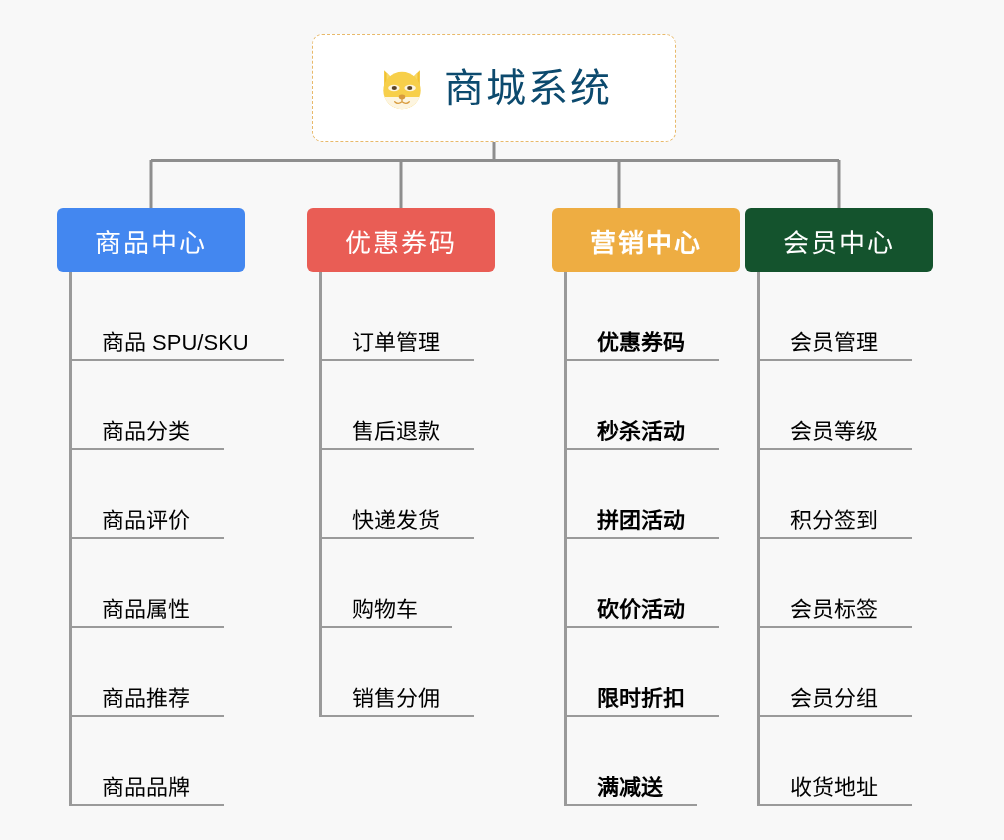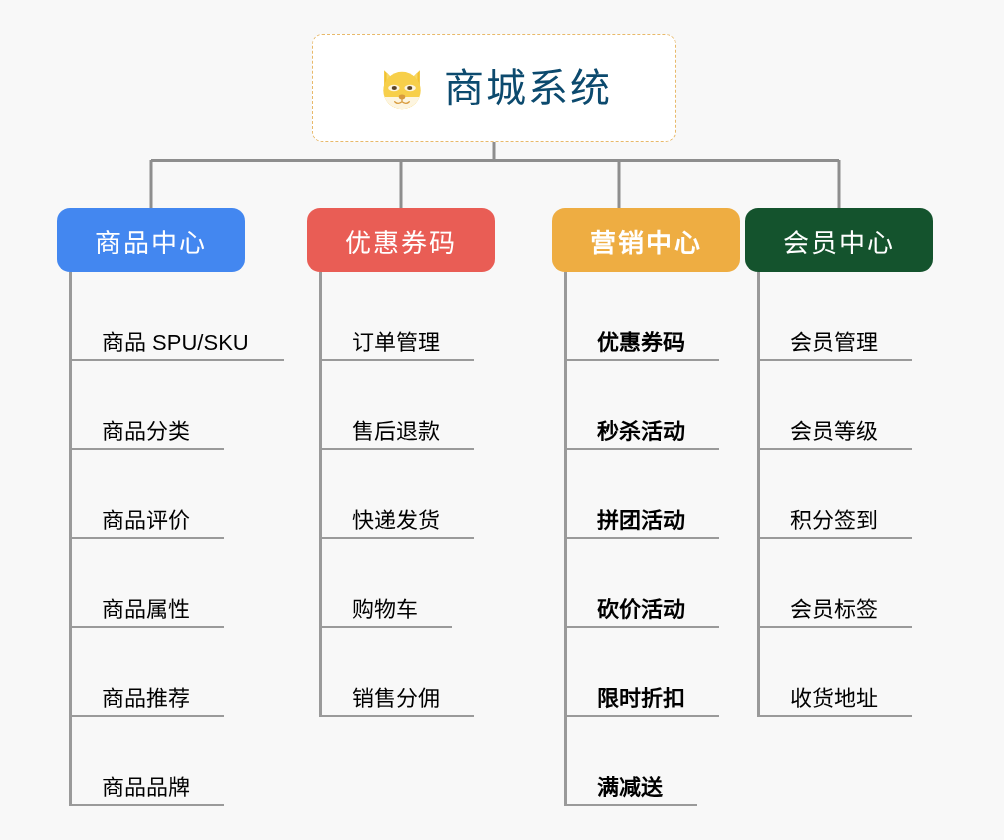--- a/index.html
+++ b/index.html
@@ -68,21 +68,21 @@
     top: 208px;
     width: 188px;
   }
   .col-0 { left: 57px;  }
   .col-1 { left: 307px; }
   .col-2 { left: 552px; font-weight: bold; }
   .col-3 { left: 745px; }
 
   .col-header {
     height: 64px;
-    border-radius: 13px;
+    border-radius: 6px;
     display: flex;
     align-items: center;
     justify-content: center;
     color: #ffffff;
     font-size: 26px;
     letter-spacing: 2px;
     box-sizing: border-box;
   }
 
   .leaf-list {
@@ -253,19 +253,23 @@
       </li>
       <li class="leaf-item">
         <span class="leaf-label">积分签到</span>
         <span class="leaf-underline" style="width:152px"></span>
       </li>
       <li class="leaf-item">
         <span class="leaf-label">会员标签</span>
         <span class="leaf-underline" style="width:152px"></span>
       </li>
       <li class="leaf-item">
+        <span class="leaf-label">会员分组</span>
+        <span class="leaf-underline" style="width:152px"></span>
+      </li>
+      <li class="leaf-item">
         <span class="leaf-label">收货地址</span>
         <span class="leaf-underline" style="width:152px"></span>
       </li>
     </ul>
   </div>
 
 </div>
 
 </body></html>

